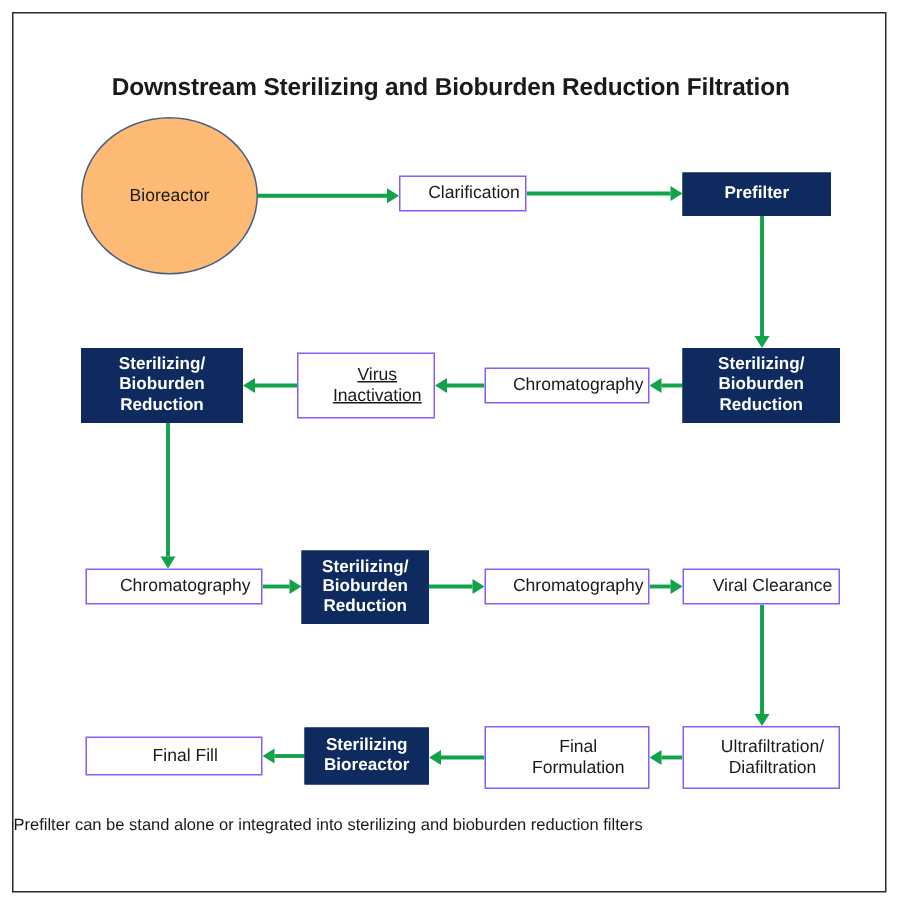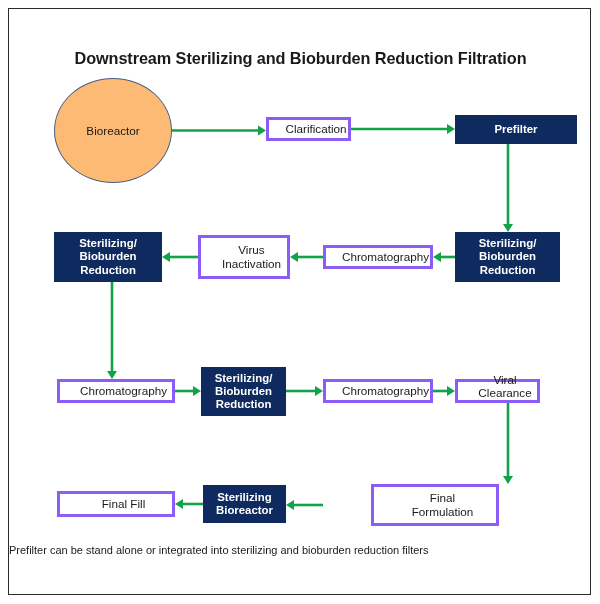--- a/index.html
+++ b/index.html
@@ -72,21 +72,21 @@
     position: absolute;
     box-sizing: border-box;
     display: flex;
     align-items: center;
     justify-content: center;
     text-align: center;
     line-height: 1.16;
   }
   .node-plain {
     background: #ffffff;
-    border: 3px solid #8b5cf6;
+    border: 1px solid #8b5cf6;
     color: #1a1a1a;
     font-size: 11.7px;
     padding-left: 15px;
   }
   .node-filter {
     background: #0e2a5e;
     border: 1px solid #0e2a5e;
     color: #ffffff;
     font-size: 11.4px;
     font-weight: bold;
@@ -173,38 +173,38 @@
       <div class="node node-circle" style="left: 45px; top: 69px; width: 118px; height: 105px;">
         <span>
           <div>Bioreactor</div>
         </span>
       </div>
       <div class="node node-plain" style="left: 257px; top: 108px; width: 85px; height: 24px;">
         <span>
           <div>Clarification</div>
         </span>
       </div>
-      <div class="node node-filter" style="left: 446px; top: 106px; width: 122px; height: 29px;">
+      <div class="node node-filter" style="left: 446px; top: 106px; width: 99px; height: 29px;">
         <span>
           <div>Prefilter</div>
         </span>
       </div>
       <div class="node node-filter" style="left: 446px; top: 223px; width: 105px; height: 50px;">
         <span>
           <div>Sterilizing/</div>
           <div>Bioburden</div>
           <div>Reduction</div>
         </span>
       </div>
       <div class="node node-plain" style="left: 314px; top: 236px; width: 110px; height: 24px;">
         <span>
           <div>Chromatography</div>
         </span>
       </div>
-      <div class="node node-plain" style="left: 189px; top: 226px; width: 92px; height: 44px;">
+      <div class="node node-plain" style="left: 189px; top: 226px; width: 92px; height: 44px; text-decoration: underline;">
         <span>
           <div>Virus</div>
           <div>Inactivation</div>
         </span>
       </div>
       <div class="node node-filter" style="left: 45px; top: 223px; width: 108px; height: 50px;">
         <span>
           <div>Sterilizing/</div>
           <div>Bioburden</div>
           <div>Reduction</div>
@@ -220,26 +220,32 @@
           <div>Sterilizing/</div>
           <div>Bioburden</div>
           <div>Reduction</div>
         </span>
       </div>
       <div class="node node-plain" style="left: 314px; top: 370px; width: 110px; height: 24px;">
         <span>
           <div>Chromatography</div>
         </span>
       </div>
-      <div class="node node-plain" style="left: 446px; top: 370px; width: 85px; height: 24px; align-items: flex-end;">
+      <div class="node node-plain" style="left: 446px; top: 370px; width: 105px; height: 24px;">
         <span>
           <div>Viral Clearance</div>
         </span>
       </div>
-      <div class="node node-plain" style="left: 314px; top: 475px; width: 128px; height: 42px; margin-left: 48px;">
+      <div class="node node-plain" style="left: 446px; top: 475px; width: 105px; height: 42px;">
+        <span>
+          <div>Ultrafiltration/</div>
+          <div>Diafiltration</div>
+        </span>
+      </div>
+      <div class="node node-plain" style="left: 314px; top: 475px; width: 110px; height: 42px;">
         <span>
           <div>Final</div>
           <div>Formulation</div>
         </span>
       </div>
       <div class="node node-filter" style="left: 194px; top: 476px; width: 83px; height: 38px;">
         <span>
           <div>Sterilizing</div>
           <div>Bioreactor</div>
         </span>

